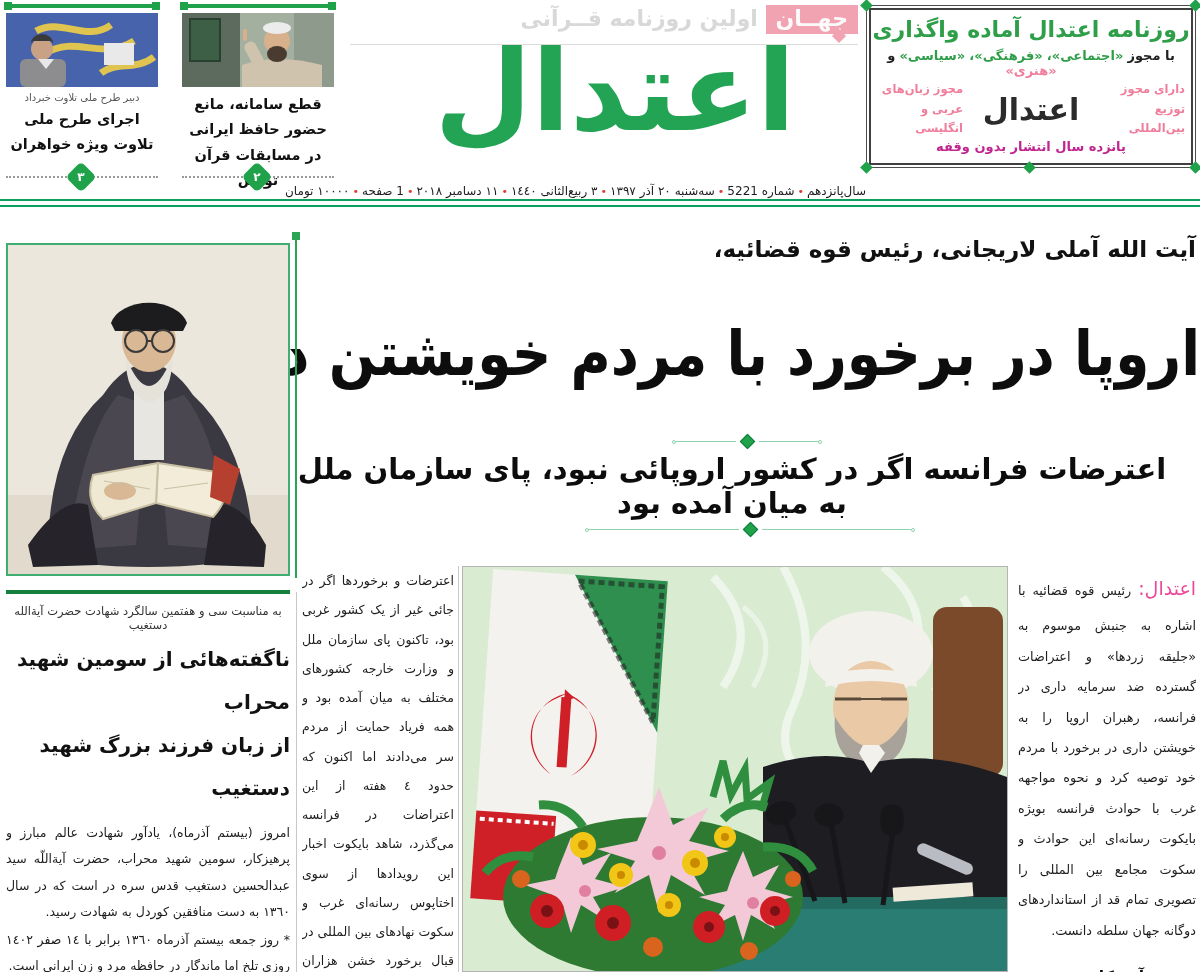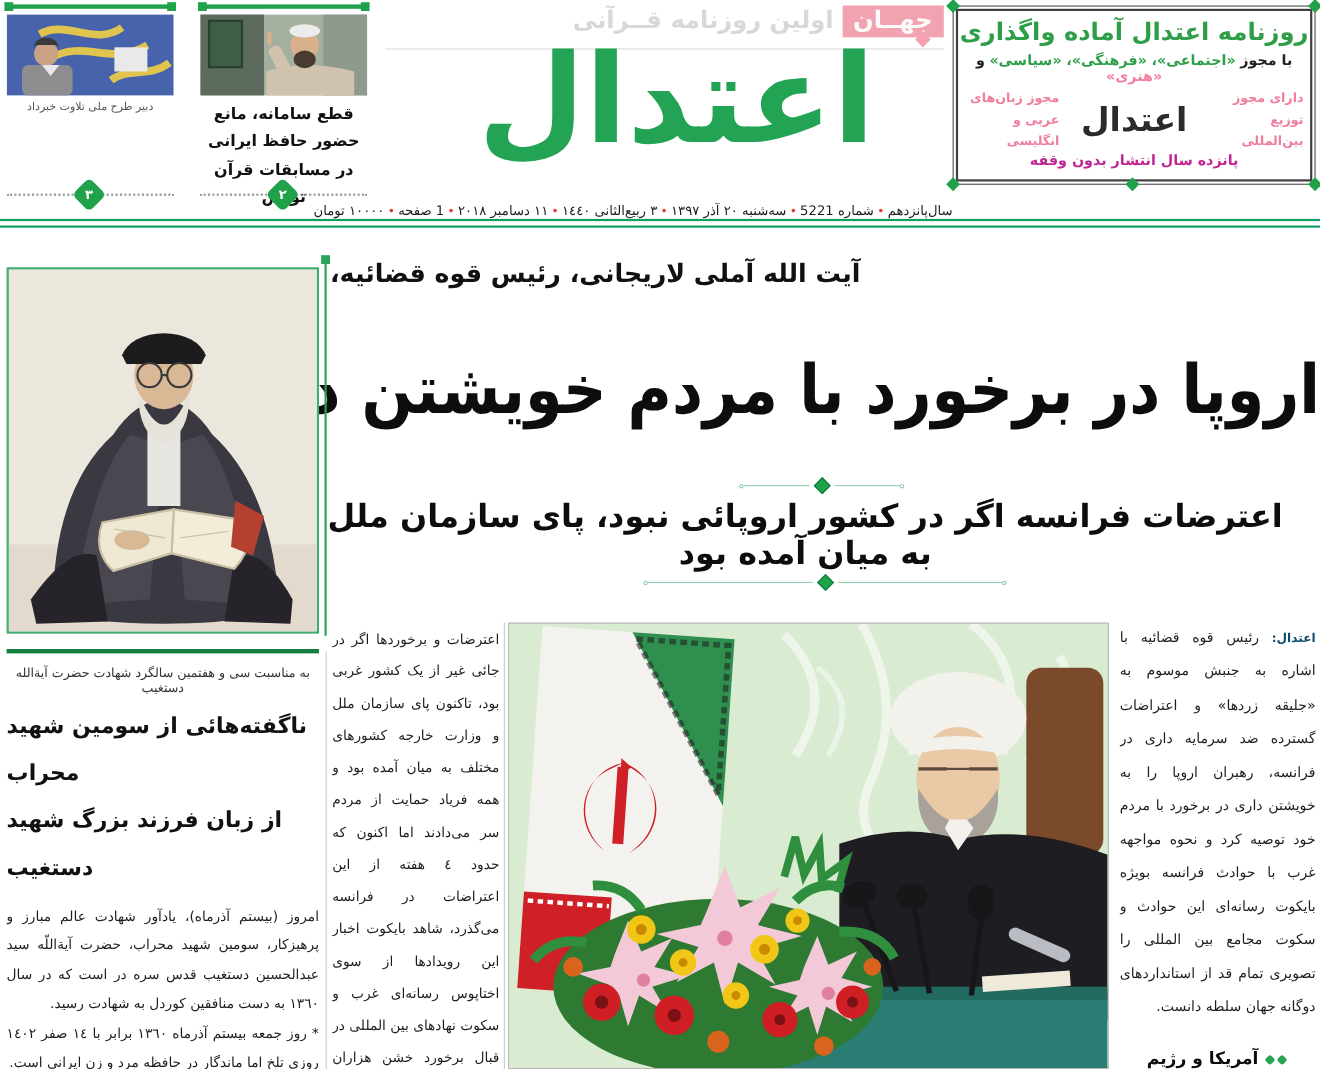--- a/index.html
+++ b/index.html
@@ -38,21 +38,21 @@
   .ad-license { margin-top:6px; font-size:13px; text-align:center; color:#222; }
   .ad-license b { color:#222; }
   .lic-g { color:#2f9e49; font-weight:bold; }
   .lic-p { color:#ef7d9b; font-weight:bold; }
   .ad-mid { display:flex; justify-content:space-between; align-items:center; padding:0 6px; margin-top:2px; }
   .ad-note { width:86px; font-size:11.5px; font-weight:bold; color:#ef7d9b; text-align:right; line-height:1.7; }
   .ad-logo { font-size:30px; font-weight:bold; color:#2b2b2b; line-height:1.1; }
   .ad-bottom { text-align:center; font-size:13px; font-weight:bold; color:#c02690; margin-top:0px; }
 
   
-  .kicker1 { position:absolute; left:300px; top:236px; width:896px; text-align:left; font-size:23px; font-weight:bold; color:#111; }
+  .kicker1 { position:absolute; left:300px; top:236px; width:896px; text-align:right; font-size:23px; font-weight:bold; color:#111; }
   .kicker2 { position:absolute; left:300px; top:281px; width:896px; text-align:center; font-size:23px; font-weight:bold; color:#111; }
   .main-headline { position:absolute; left:208px; top:322px; width:992px; text-align:center; font-size:55px; font-weight:bold; color:#0d0d0d; letter-spacing:-2px; transform:scaleY(1.12); white-space:nowrap; }
   .divider { position:absolute; display:flex; align-items:center; justify-content:center; }
   .divider .dline { height:1px; background:#8fd2ae; flex:1; }
   .divider .ddot { width:4px; height:4px; border:1px solid #8fd2ae; border-radius:50%; background:#fff; }
   .divider .ddiamond { width:11px; height:11px; background:#1fa24a; transform:rotate(45deg); margin:0 6px; border:1px solid #0c7c3c; }
   .div1 { left:672px; top:436px; width:150px; }
   .div2 { left:585px; top:524px; width:330px; }
   .subheadline { position:absolute; left:284px; top:452px; width:896px; text-align:center; font-size:29px; font-weight:bold; color:#0d0d0d; }
 
@@ -61,31 +61,31 @@
   .green-vline { position:absolute; left:295px; top:240px; width:2px; height:338px; background:#2aa455; }
   .green-vline::before { content:""; position:absolute; top:-8px; left:-3px; width:8px; height:8px; background:#2aa455; }
 
   
   .vrule { position:absolute; width:1px; background:#c9c9c9; }
   .vr1 { left:296px; top:592px; height:380px; }
   .vr2 { left:458px; top:566px; height:406px; }
 
   .left-article { position:absolute; left:6px; top:590px; width:284px; height:382px; border-top:4px solid #15803d; overflow:hidden; }
   .la-kicker { margin-top:10px; font-size:11.5px; color:#333; text-align:center; }
-  .la-headline { margin-top:6px; font-size:20px; font-weight:bold; color:#111; text-align:left; line-height:2.15; }
+  .la-headline { margin-top:6px; font-size:20px; font-weight:bold; color:#111; text-align:right; line-height:2.15; }
   .la-body { margin-top:10px; font-size:12.5px; color:#1d1d1d; text-align:justify; line-height:2.1; }
   .la-body p { margin-bottom:2px; }
 
   .mid-col { position:absolute; left:302px; top:566px; width:152px; height:406px; overflow:hidden; font-size:12.5px; color:#1d1d1d; text-align:justify; line-height:2.34; }
 
   .photo { position:absolute; left:462px; top:566px; width:546px; height:406px; border:1px solid #b5b5b5; overflow:hidden; background:#d9ecd2; }
 
   .right-col { position:absolute; left:1018px; top:566px; width:178px; height:406px; overflow:hidden; }
   .rc-lead { font-size:12.8px; color:#1d1d1d; text-align:justify; line-height:2.38; }
-  .rc-label { font-weight:bold; font-size:11px; color:#0c4a6e; }
+  .rc-label { font-weight:normal; font-size:19px; color:#ec4899; }
   .rc-bullet { margin-top:16px; text-align:center; font-size:15.5px; font-weight:bold; color:#0d0d0d; line-height:1.95; }
   .flower { display:inline-block; width:7px; height:7px; background:#2aa455; transform:rotate(45deg); margin:0 2px 0 2px; border-radius:2px; }
 </style>
 </head>
 <body>
 
 <div id="page">
 
   <div class="teaser t1" style="left:6px;">
     <div class="teaser-bar"></div>
@@ -94,20 +94,21 @@
         <rect width="152" height="74" fill="#4763ac"></rect>
         <path d="M30,18 C55,4 80,30 105,12 M40,40 C70,22 95,48 128,28 M95,60 C110,48 130,58 148,44" stroke="#e8c94a" stroke-width="7" fill="none" opacity="0.95"></path>
         <rect x="98" y="30" width="30" height="22" fill="#e9e9e9"></rect>
         <circle cx="36" cy="36" r="11" fill="#c9a184"></circle>
         <path d="M25,30 a11,9 0 0 1 22,0 l-2,-2 -18,0 z" fill="#3a3a3a"></path>
         <rect x="14" y="46" width="46" height="28" rx="6" fill="#8d8d90"></rect>
         <path d="M32,46 l8,10 l8,-10 z" fill="#e8e8e8"></path>
       </svg>
     </div>
     <div class="teaser-kicker">دبیر طرح ملی تلاوت خبرداد</div>
+    <div class="teaser-headline">اجرای طرح ملی تلاوت ویژه خواهران</div>
     <div class="page-badge">
         <span>٣</span>
       </div>
   </div>
 
   <div class="teaser t2" style="left:182px;">
     <div class="teaser-bar"></div>
     <div class="teaser-photo">
       <svg width="152" height="74" viewBox="0 0 152 74">
         <rect width="152" height="74" fill="#a3b0a0"></rect>

